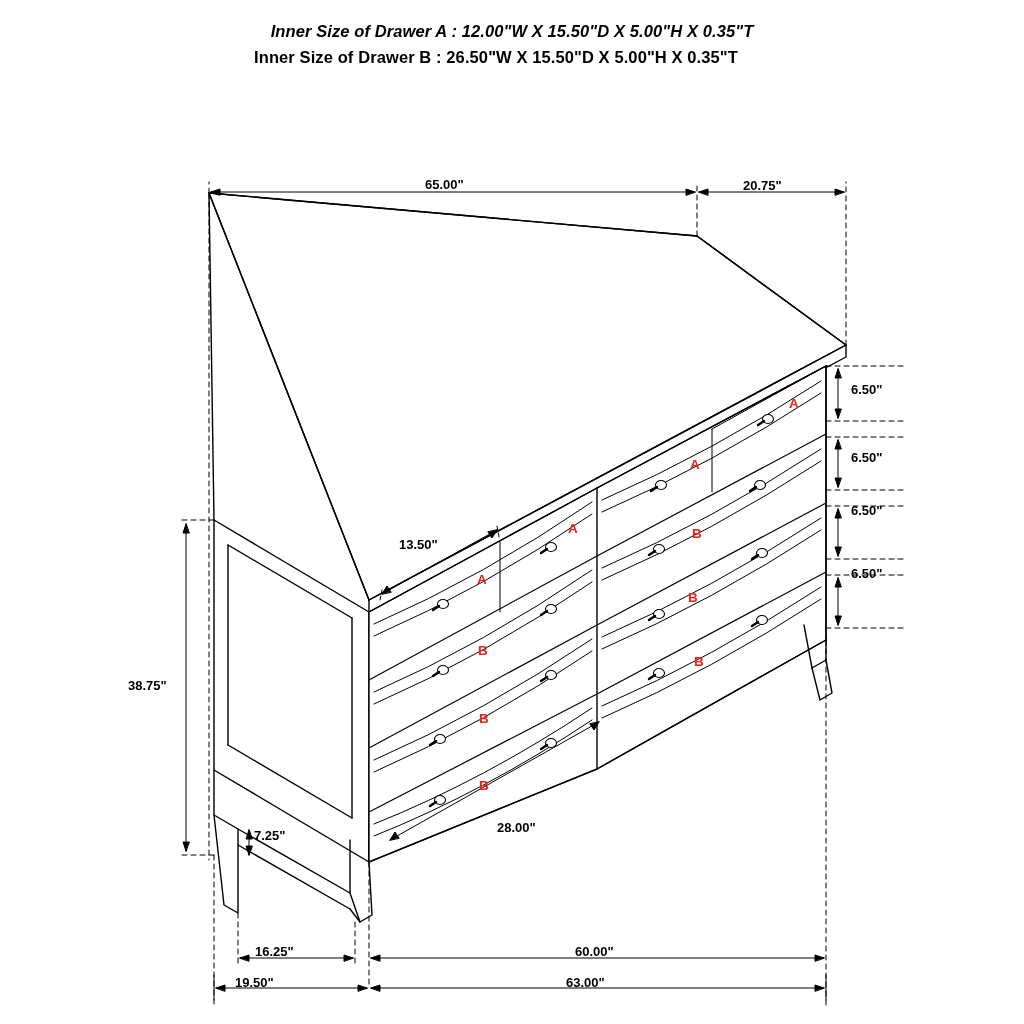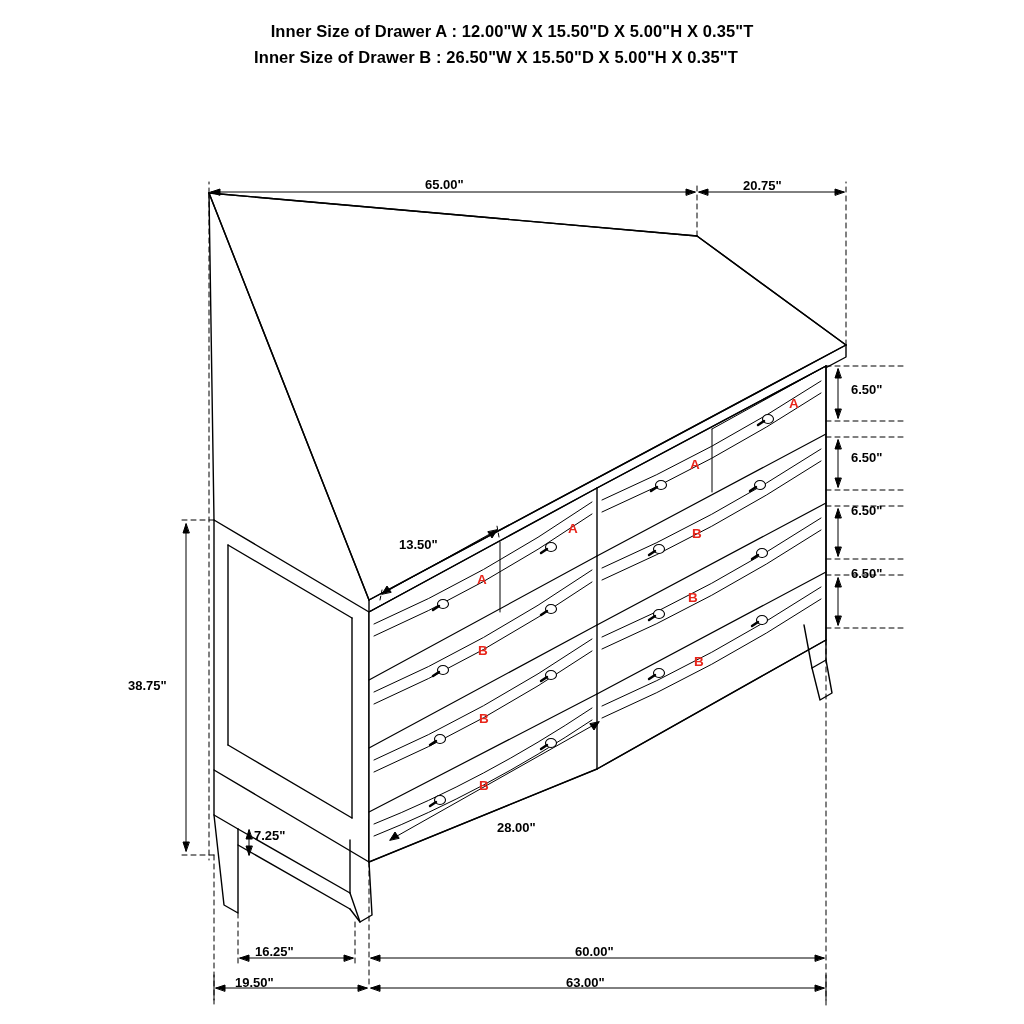--- a/index.html
+++ b/index.html
@@ -1,20 +1,20 @@
 <!DOCTYPE html>
 <html><head>
 <meta charset="utf-8">
 <style>
   html,body{margin:0;padding:0;background:#ffffff;}
   body{width:1024px;height:1024px;position:relative;font-family:"Liberation Sans",sans-serif;color:#000;}
   #stage{position:absolute;left:0;top:0;width:1024px;height:1024px;}
   .hdr{position:absolute;left:0;top:0;width:1024px;text-align:center;}
   .hdr .line{font-size:16.5px;font-weight:bold;letter-spacing:.1px;line-height:1.55;}
-  .hdr .l1{position:absolute;top:19px;width:1024px;}
+  .hdr .l1{position:absolute;top:19px;width:1024px;font-style:italic;}
   .hdr .l2{position:absolute;top:45px;width:992px;}
   svg{position:absolute;left:0;top:0;}
   .dimlbl{position:absolute;font-size:13px;font-weight:bold;color:#000;white-space:nowrap;}
   .drlbl{position:absolute;font-size:13.5px;font-weight:bold;color:#e8251a;}
 </style>
 </head>
 <body>
 
 <div id="stage">
 

